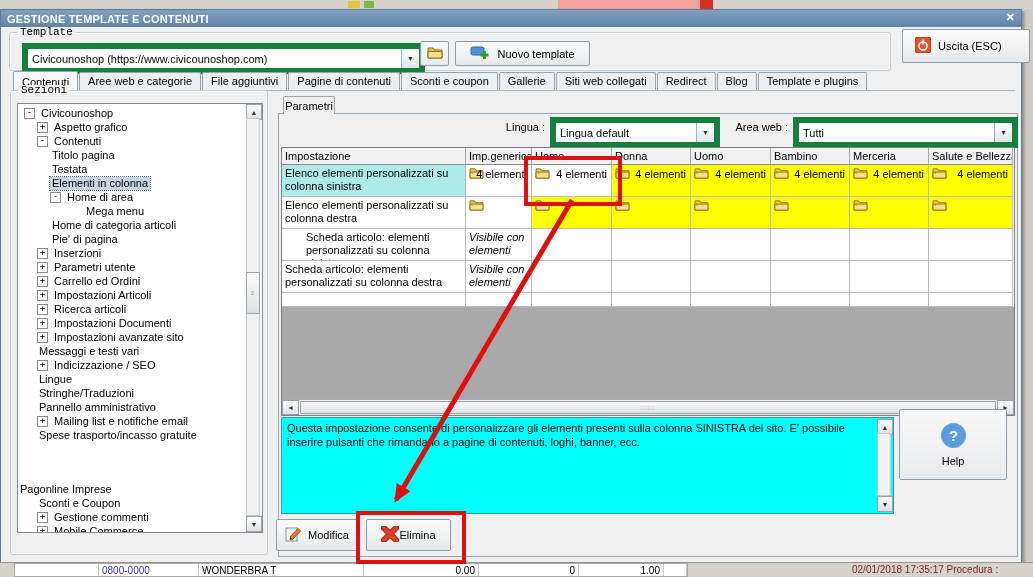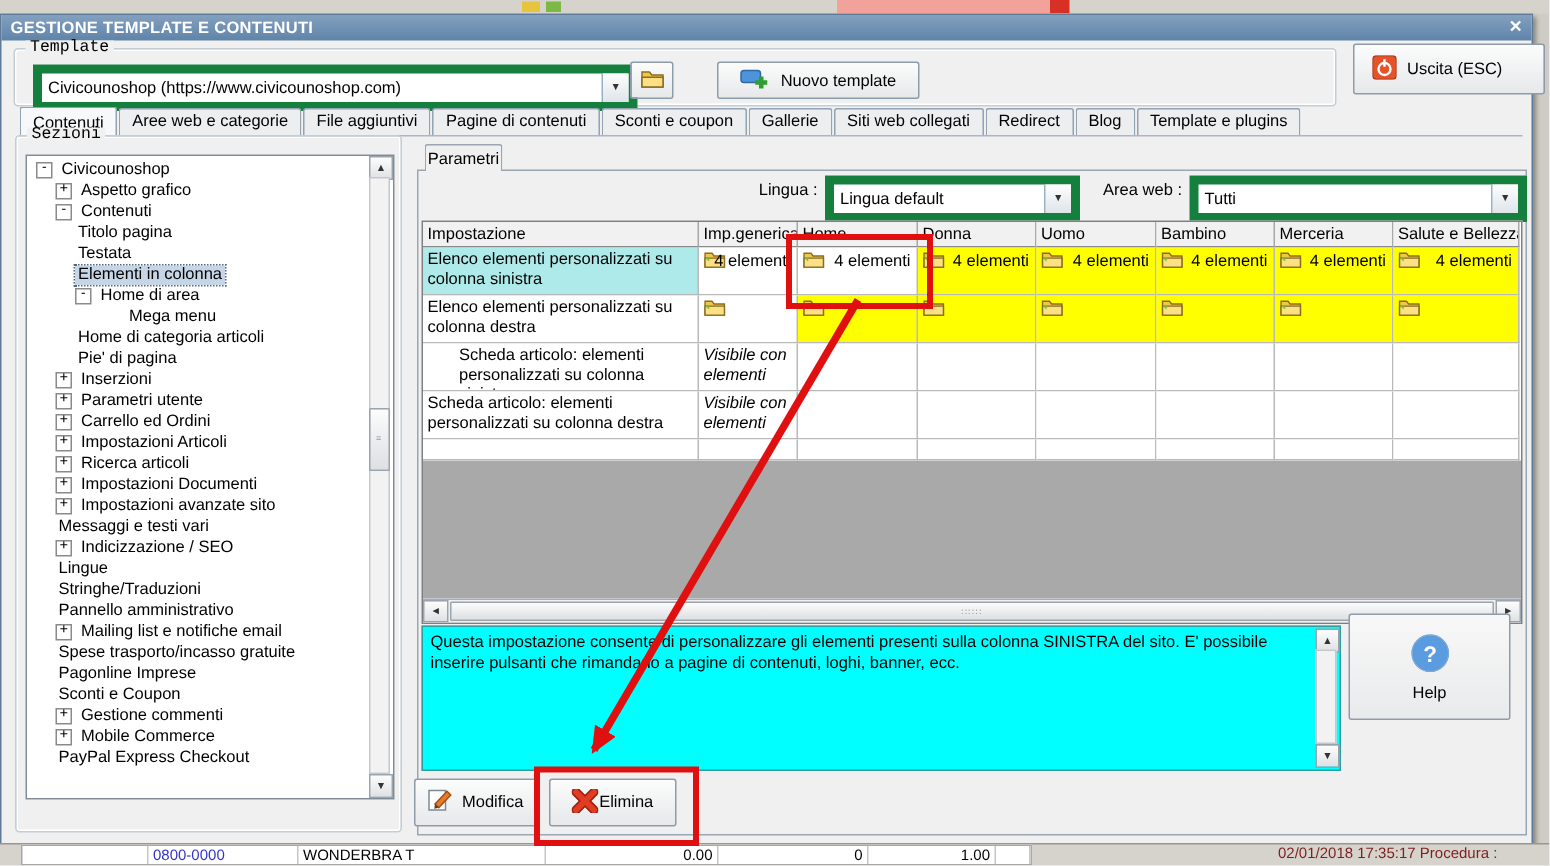--- a/index.html
+++ b/index.html
@@ -94,21 +94,21 @@
   <div class="abs combo" style="left:22px;top:43px;width:391px;height:19px;">
     <span class="val">Civicounoshop (https://www.civicounoshop.com)</span>
     <span class="ddbtn">▼</span>
   </div>
   <div class="abs btn" style="left:420px;top:41px;width:27px;height:23px;">
     <span><svg width="16" height="13" viewBox="0 0 16 13">
           <path d="M1 2 L6 2 L7.5 4 L15 4 L15 12 L1 12 Z" fill="#f3c64a" stroke="#8a6d1f"></path>
           <path d="M1 5.5 L15 5.5 L15 12 L1 12 Z" fill="#fbe084" stroke="#8a6d1f"></path>
         </svg></span>
   </div>
-  <div class="abs btn" style="left:478px;top:41px;width:133px;height:23px;">
+  <div class="abs btn" style="left:455px;top:41px;width:133px;height:23px;">
     <span><svg width="20" height="15" viewBox="0 0 20 15">
           <rect x="1" y="2" width="13" height="8" rx="2" fill="#4f94d8" stroke="#2c6aa8"></rect>
           <path d="M14.5 6 v8 M10.5 10 h8" stroke="#2e9e2e" stroke-width="3"></path>
         </svg></span>
     <span>Nuovo template</span>
   </div>
   <div class="abs btn" style="left:902px;top:29px;width:114px;height:32px;justify-content:flex-start;padding-left:12px;">
     <span><svg width="16" height="16" viewBox="0 0 16 16">
           <rect width="16" height="16" rx="3" fill="#e4532a" stroke="#a83214"></rect>
           <circle cx="8" cy="9" r="4" fill="none" stroke="#fff" stroke-width="1.6"></circle>
@@ -213,21 +213,21 @@
         <div class="tnode" style="padding-left: 19px;">
           <span class="tlabel">Pannello amministrativo</span>
         </div>
         <div class="tnode" style="padding-left: 19px;">
           <span class="exp">+</span>
           <span class="tlabel">Mailing list e notifiche email</span>
         </div>
         <div class="tnode" style="padding-left: 19px;">
           <span class="tlabel">Spese trasporto/incasso gratuite</span>
         </div>
-        <div class="tnode" style="padding-left: 19px;">
+        <div class="tnode" style=" margin-top: 40px;">
           <span class="tlabel">Pagonline Imprese</span>
         </div>
         <div class="tnode" style="padding-left: 19px;">
           <span class="tlabel">Sconti e Coupon</span>
         </div>
         <div class="tnode" style="padding-left: 19px;">
           <span class="exp">+</span>
           <span class="tlabel">Gestione commenti</span>
         </div>
         <div class="tnode" style="padding-left: 19px;">

